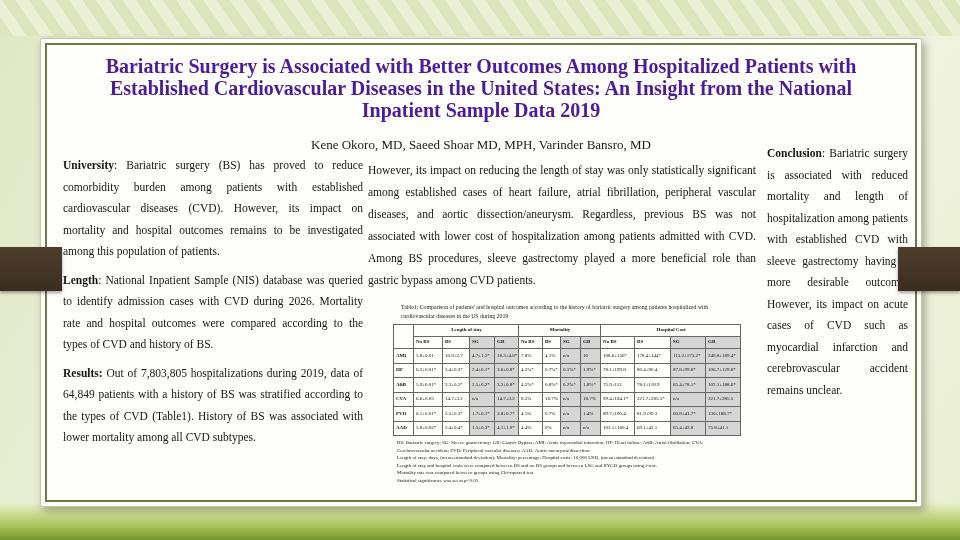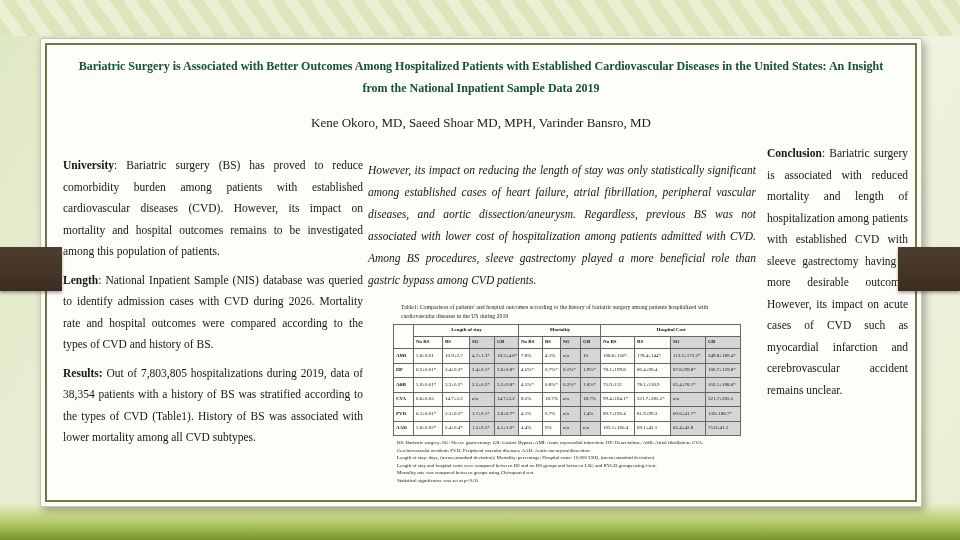--- a/index.html
+++ b/index.html
@@ -22,30 +22,30 @@
     box-shadow:3px 4px 8px rgba(70,70,40,.42);
   }
   .card-frame{position:absolute;inset:4px;border:2px solid #6c7a45;pointer-events:none;}
   .tab{position:absolute;top:247px;width:62px;height:44px;z-index:5;
        background:linear-gradient(180deg,#4e3d2c 0%,#443526 55%,#3a2d1f 100%);
        box-shadow:0 2px 3px rgba(0,0,0,.35);}
   .tab-left{left:0;}
   .tab-right{left:898px;}
 
   .title-block{position:absolute;top:16px;left:28px;right:28px;text-align:center;}
-  .poster-title{font-weight:bold;font-size:12px;line-height:22px;color:#14532d;}
+  .poster-title{font-weight:bold;font-size:20px;line-height:22px;color:#4c1d95;}
   .authors{margin-top:16px;font-size:13px;color:#1a1a1a;}
   .affiliation{margin-top:9px;font-size:13px;color:#731f1f;}
 
   .col{position:absolute;}
   .col-left{left:22px;top:116px;width:300px;}
   .col-mid{left:327px;top:120px;width:388px;}
   .col-right{left:726px;top:104px;width:141px;}
   .body-text{font-size:11.5px;line-height:21.5px;text-align:justify;color:#161616;margin:0 0 7px 0;}
-  .col-mid .body-text{line-height:22px;font-style:italic;}
+  .col-mid .body-text{line-height:22px;}
   .lead{font-weight:bold;}
 
   .table-wrap{position:absolute;left:352px;top:264px;width:348px;}
   .tbl-caption{font-size:5.8px;line-height:9px;color:#222;margin:0 0 3px 0;padding:0 8px;text-align:left;}
   table.data{border-collapse:collapse;table-layout:fixed;width:344px;font-size:5px;line-height:1.25;color:#111;}
   table.data th,table.data td{border:0.5px solid #666;padding:1px 1px 1px 2px;text-align:left;vertical-align:middle;overflow:hidden;white-space:nowrap;font-weight:normal;}
   table.data th.group{font-weight:bold;text-align:center;height:9px;}
   table.data th.sub{font-weight:bold;height:9px;}
   table.data td{height:11.5px;}
   table.data td.lbl{font-weight:bold;}
@@ -65,21 +65,21 @@
   <div class="card-frame"></div>
 
   <div class="title-block">
     <div class="poster-title">Bariatric Surgery is Associated with Better Outcomes Among Hospitalized Patients with Established Cardiovascular Diseases in the United States: An Insight from the National Inpatient Sample Data 2019</div>
     <div class="authors">Kene Okoro, MD, Saeed Shoar MD, MPH, Varinder Bansro, MD</div>
   </div>
 
   <div class="col col-left">
     <p class="body-text"><b class="lead">University</b><span>: Bariatric surgery (BS) has proved to reduce comorbidity burden among patients with established cardiovascular diseases (CVD). However, its impact on mortality and hospital outcomes remains to be investigated among this population of patients.</span></p>
     <p class="body-text"><b class="lead">Length</b><span>: National Inpatient Sample (NIS) database was queried to identify admission cases with CVD during 2026. Mortality rate and hospital outcomes were compared according to the types of CVD and history of BS.</span></p>
-    <p class="body-text"><b class="lead">Results:</b><span> Out of 7,803,805 hospitalizations during 2019, data of 38,354 patients with a history of BS was stratified according to the types of CVD (Table1). History of BS was associated with lower mortality among all CVD subtypes.</span></p>
+    <p class="body-text"><b class="lead">Results:</b><span> Out of 7,803,805 hospitalizations during 2019, data of 64,849 patients with a history of BS was stratified according to the types of CVD (Table1). History of BS was associated with lower mortality among all CVD subtypes.</span></p>
   </div>
 
   <div class="col col-mid">
     <p class="body-text">However, its impact on reducing the length of stay was only statistically significant among established cases of heart failure, atrial fibrillation, peripheral vascular diseases, and aortic dissection/aneurysm. Regardless, previous BS was not associated with lower cost of hospitalization among patients admitted with CVD. Among BS procedures, sleeve gastrectomy played a more beneficial role than gastric bypass among CVD patients.</p>
   </div>
 
   <div class="col col-right">
     <p class="body-text"><b class="lead">Conclusion</b><span>: Bariatric surgery is associated with reduced mortality and length of hospitalization among patients with established CVD with sleeve gastrectomy having a more desirable outcome. However, its impact on acute cases of CVD such as myocardial infarction and cerebrovascular accident remains unclear.</span></p>
   </div>
 

